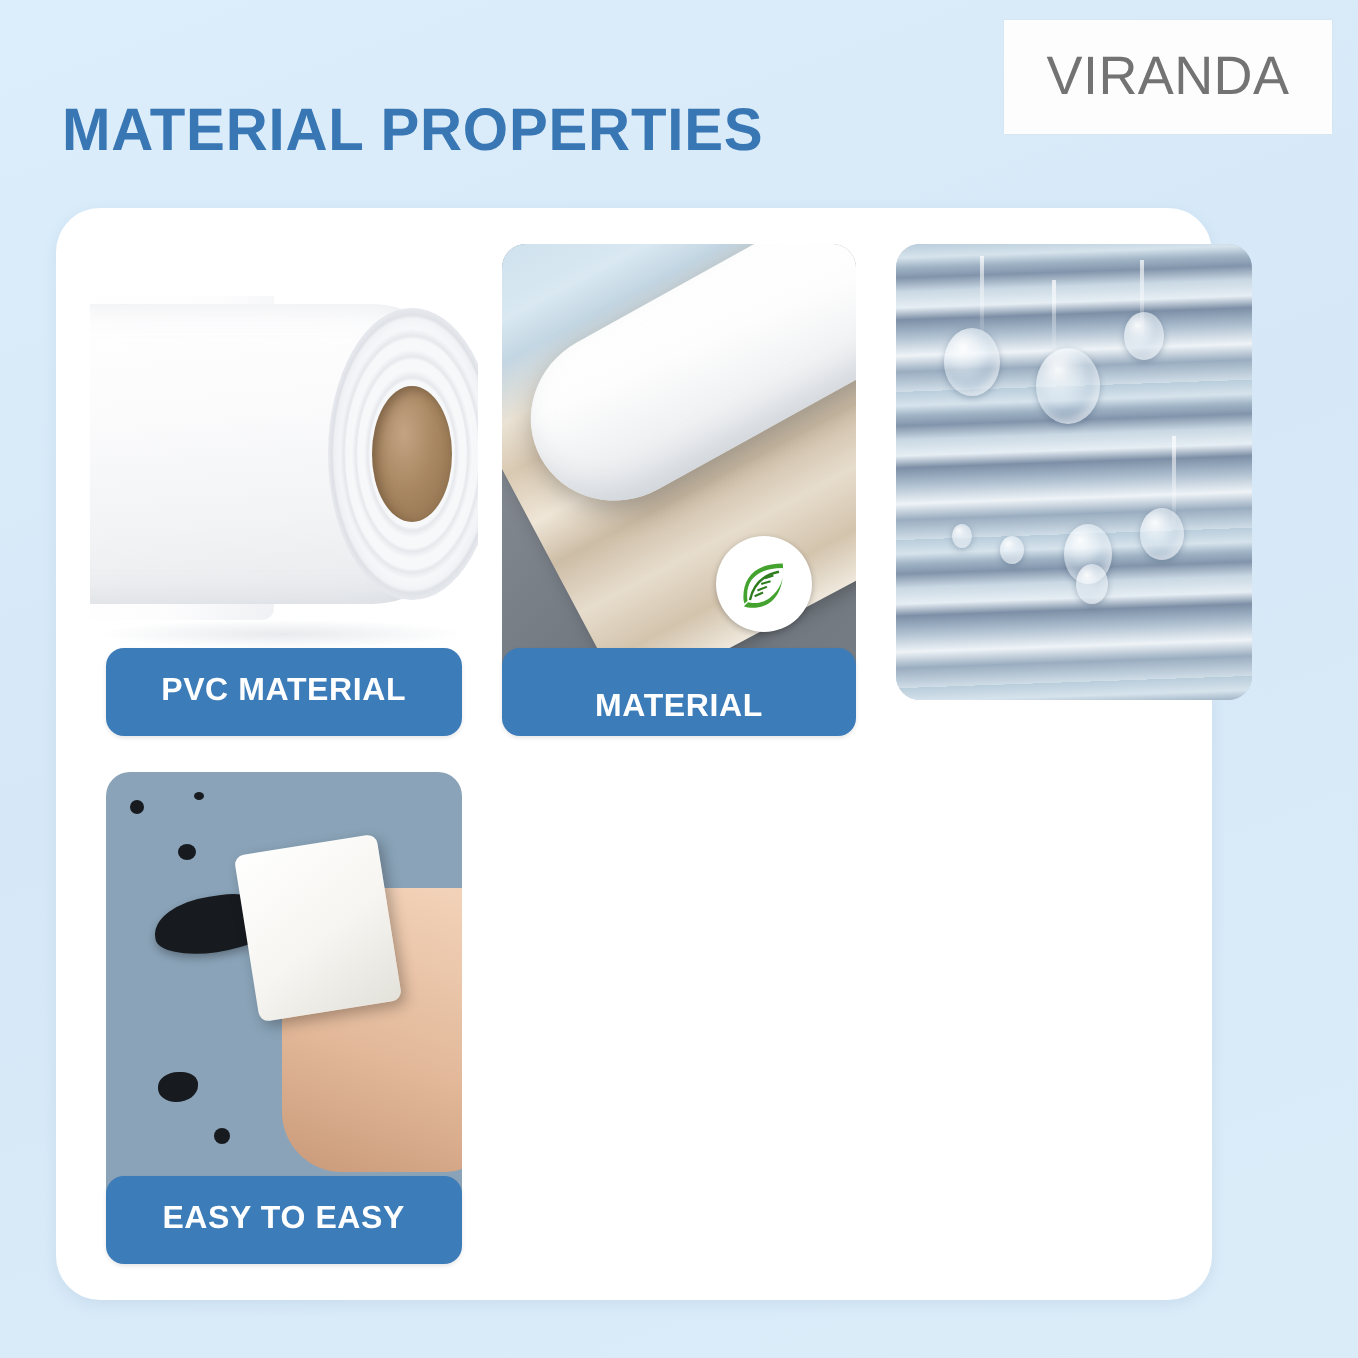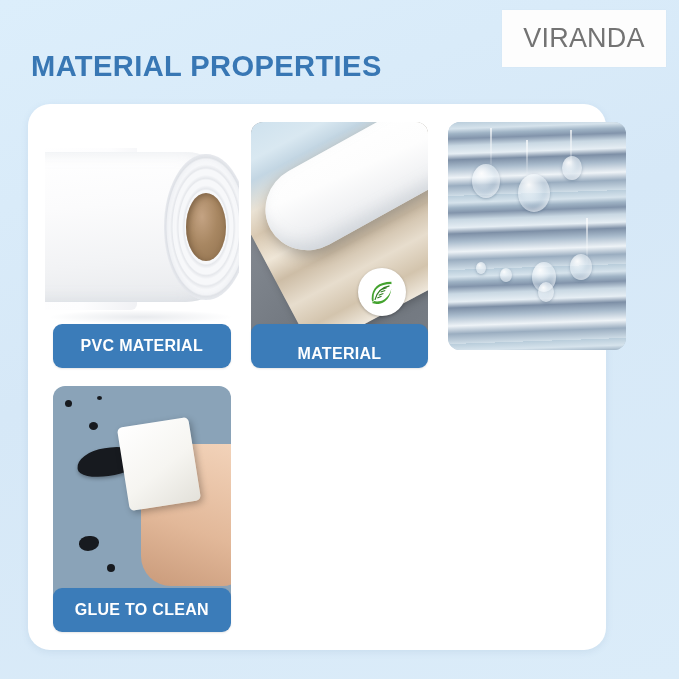--- a/index.html
+++ b/index.html
@@ -548,19 +548,19 @@
           <div class="stain big" style="left:24px; top:62px;"></div>
           <div class="stain" style="left:12px;  top:14px;  width:7px;  height:7px;"></div>
           <div class="stain" style="left:44px;  top:10px;  width:5px;  height:4px;"></div>
           <div class="stain" style="left:36px;  top:36px;  width:9px;  height:8px;"></div>
           <div class="stain" style="left:84px;  top:44px;  width:13px; height:11px;"></div>
           <div class="stain" style="left:26px;  top:150px; width:20px; height:15px; border-radius:50% 40% 55% 45%;"></div>
           <div class="stain" style="left:54px;  top:178px; width:8px;  height:8px;"></div>
           <div class="clean-hand"></div>
           <div class="clean-sponge"></div>
         </div>
-        <div class="label">GLUE TO CLEAN</div>
+        <div class="label">EASY TO EASY</div>
       </div>
 
 
     </div>
   </div>
 </div>
 
 </body></html>

